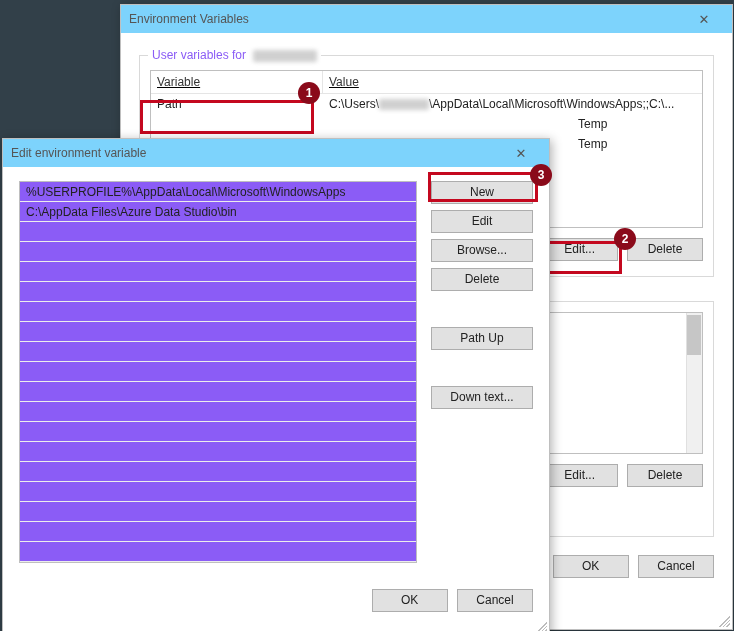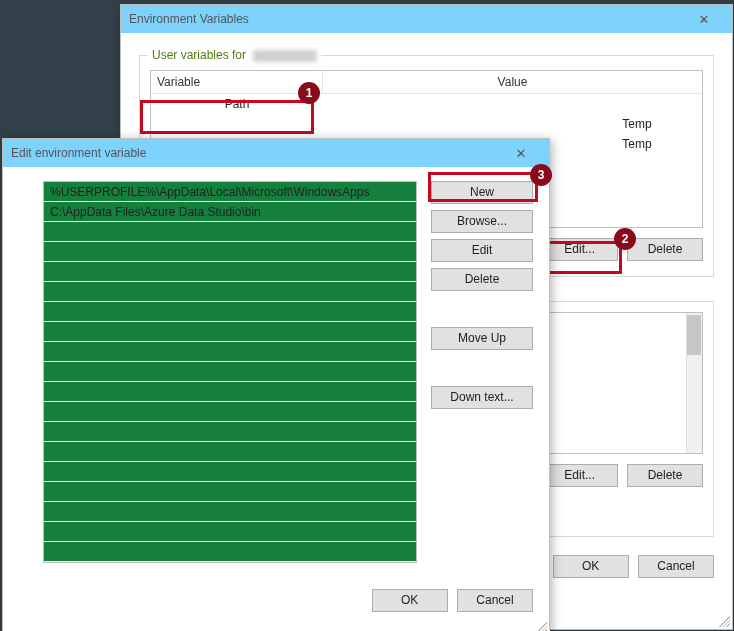--- a/index.html
+++ b/index.html
@@ -7,29 +7,29 @@
 
 .window { position: absolute; background: #fff; border: 1px solid #bfbfbf; box-shadow: 2px 2px 10px rgba(0,0,0,0.3); }
 .titlebar { height: 28px; display: flex; align-items: center; padding: 0 8px; background: #7dd3fc; color: #555; }
 .titlebar .title { flex: 1; }
 .close-x { width: 40px; text-align: center; cursor: pointer; font-size: 13px; color: #555; }
 
 
 #env-win { left: 120px; top: 4px; width: 613px; height: 626px; }
 #env-win .body { padding: 12px 18px; }
 .groupbox { border: 1px solid #d9d9d9; padding: 10px 10px 12px 10px; position: relative; margin-top: 10px; }
-.groupbox .legend { position: absolute; top: -8px; left: 8px; background: #fff; padding: 0 4px; color: #4d7c0f; }
+.groupbox .legend { position: absolute; top: -8px; left: 8px; background: #fff; padding: 0 4px; color: #8b5cf6; }
 .blur { display:inline-block; vertical-align:middle; background:#d0d0d0; filter: blur(2px); border-radius:2px; }
 
 .uvar-table { border: 1px solid #bfbfbf; background: #fff; margin-top: 4px; }
-.uvar-head { display:flex; background: #fff; border-bottom: 1px solid #e5e5e5; }
+.uvar-head { display:flex; background: #fff; border-bottom: 1px solid #e5e5e5; text-decoration: underline; }
 .uvar-head div { padding: 4px 6px; color: #333; }
 .uvar-head .c1 { width: 172px; border-right: 1px solid #e5e5e5; }
-.uvar-head .c2 { flex: 1; text-align: center; }
-.uvar-row { display:flex;text-align:center; }
+.uvar-head .c2 { flex: 1; }
+.uvar-row { display:flex; }
 .uvar-row div { padding: 3px 6px; color: #222; }
 .uvar-row .c1 { width: 172px; }
 .uvar-row .c2 { flex:1; white-space: nowrap; overflow:hidden; }
 
 .btn { display:inline-block; min-width: 76px; height: 23px; line-height: 21px; text-align:center; border: 1px solid #adadad; background: #e1e1e1; color:#222; cursor:pointer; }
 .btn-row { text-align: right; margin-top: 10px; }
 .btn-row .btn { margin-left: 6px; }
 
 .sysbox { height: 142px; border:1px solid #bfbfbf; background:#fff; position:relative; padding:10px 12px; }
 .sysbox .scrolltrack { position:absolute; right:0; top:0; bottom:0; width:16px; background:#f0f0f0; border-left:1px solid #e0e0e0; }
@@ -38,21 +38,21 @@
 .resize-grip { position:absolute; right:2px; bottom:2px; width:14px; height:14px; background:
   linear-gradient(135deg, transparent 0 60%, #bcbcbc 60% 66%, transparent 66% 72%, #bcbcbc 72% 78%, transparent 78% 84%, #bcbcbc 84% 90%, transparent 90%); }
 
 
 .hl { position:absolute; border: 3px solid #c4081f; pointer-events:none; }
 .callout { position:absolute; width:22px; height:22px; border-radius:50%; background:#8a0a1a; color:#fff; font-weight:bold; text-align:center; line-height:22px; font-size:12px; pointer-events:none; }
 
 
 #edit-win { left: 2px; top: 138px; width: 548px; height: 498px; background:#fff; }
 #edit-win .body { padding: 14px 16px 16px 16px; display:flex; gap: 14px; }
-.pathlist { flex:1; border:1px solid #bfbfbf; background:#15803d;margin-left:24px; }
+.pathlist { flex:1; border:1px solid #bfbfbf; background:#8b5cf6; }
 .pathlist .row { padding: 2px 6px; border-bottom: 1px solid #ededed; height: 20px; line-height:16px; color:#222; }
 .sidebtns { width: 102px; display:flex; flex-direction:column; gap: 6px; }
 .sidebtns .btn { width: 100%; }
 .sidebtns .gap { height: 24px; }
 </style>
 </head>
 <body>
 
 <div class="window" id="env-win">
   <div class="titlebar">
@@ -65,20 +65,23 @@
         <span>User variables for</span>
         <span class="blur" style="width:64px;height:12px;margin-left:4px;"></span>
       </div>
       <div class="uvar-table" style="height:158px;">
         <div class="uvar-head">
           <div class="c1">Variable</div>
           <div class="c2">Value</div>
         </div>
         <div class="uvar-row">
           <div class="c1">Path</div>
+          <div class="c2">
+            C:\Users\<span class="blur" style="width:50px;height:11px;"></span>\AppData\Local\Microsoft\WindowsApps;;C:\...
+          </div>
         </div>
         <div class="uvar-row">
           <div class="c1"></div>
           <div class="c2" style="padding-left:255px;">Temp</div>
         </div>
         <div class="uvar-row">
           <div class="c1"></div>
           <div class="c2" style="padding-left:255px;">Temp</div>
         </div>
       </div>
@@ -140,25 +143,25 @@
       <div class="row"></div>
       <div class="row"></div>
       <div class="row"></div>
       <div class="row"></div>
       <div class="row"></div>
       <div class="row"></div>
       <div class="row"></div>
     </div>
     <div class="sidebtns">
       <span class="btn">New</span>
+      <span class="btn">Edit</span>
       <span class="btn">Browse...</span>
-      <span class="btn">Edit</span>
       <span class="btn">Delete</span>
       <div class="gap"></div>
-      <span class="btn">Move Up</span>
+      <span class="btn">Path Up</span>
       <div class="gap"></div>
       <span class="btn">Down text...</span>
     </div>
   </div>
   <div class="btn-row" style="padding: 0 16px 14px 0;">
     <span class="btn">OK</span>
     <span class="btn">Cancel</span>
   </div>
   <div class="resize-grip"></div>
 </div>

